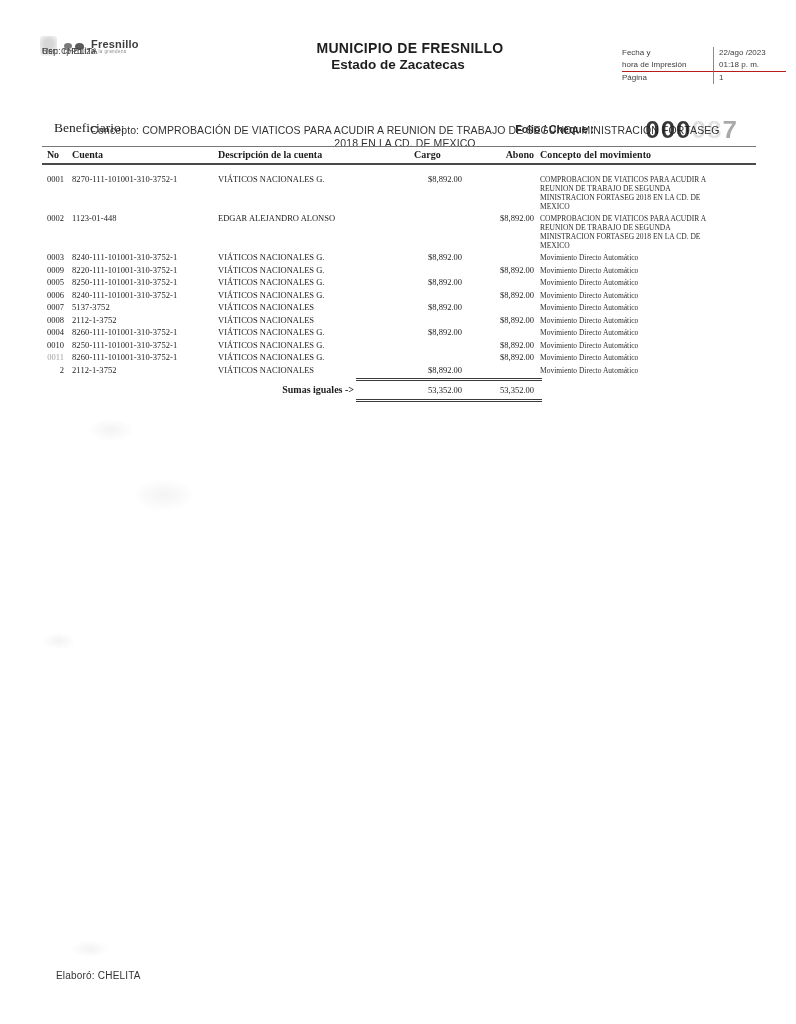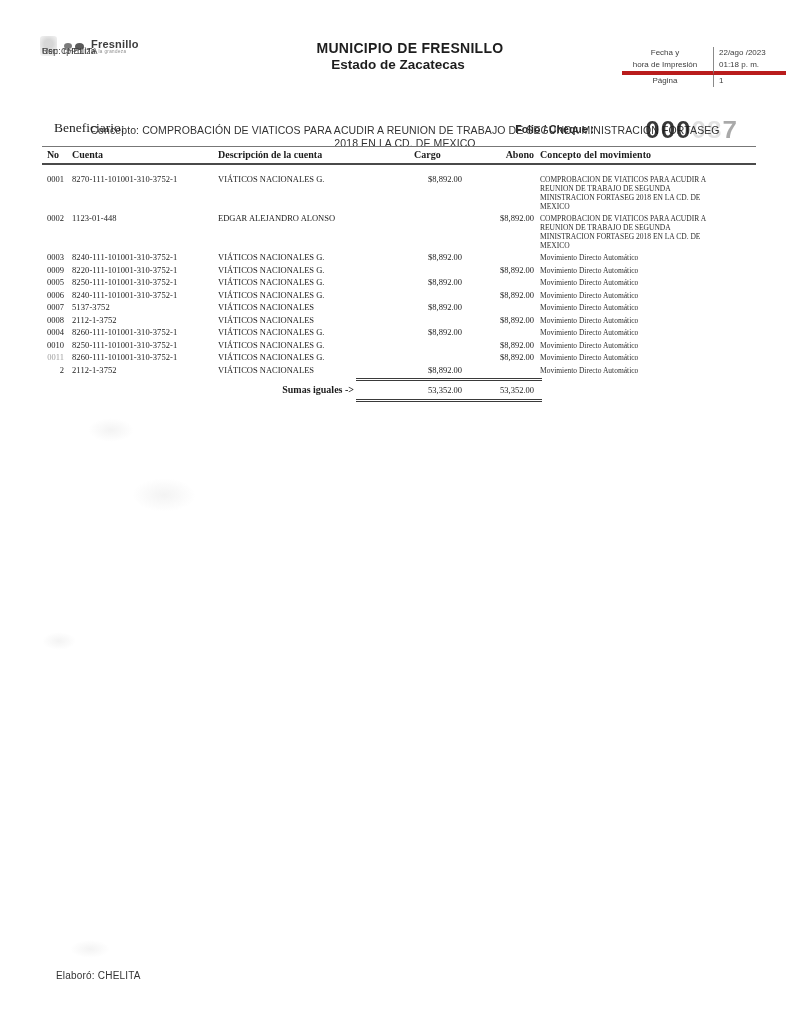--- a/index.html
+++ b/index.html
@@ -27,23 +27,23 @@
   .meta-line { position:absolute; left:42px; font-size:8.5px; color:#3f3f3f; letter-spacing:.2px; }
   .usr { top:46px; } .rep { top:46px; }
   
   .center-head { position:absolute; left:0; right:0; top:40px; text-align:center; }
   .title    { font-size:14px; font-weight:bold; color:#1d1d1d; letter-spacing:.3px;padding-left:24px; }
   .subtitle { font-size:13.5px; font-weight:bold; color:#1d1d1d; margin-top:1px; }
   .poliza   { font-size:12px; color:#2c2c2c; margin-top:2px; letter-spacing:.3px; }
   
   .print-info { position:absolute; right:10px; top:47px; display:grid;
     grid-template-columns:92px 72px; font-size:8px; color:#3c3c3c; }
-  .pi-label { text-align:center; padding-right:5px; border-right:1px solid #8a8a8a; line-height:12px; }
+  .pi-label { text-align:left; padding-right:5px; border-right:1px solid #8a8a8a; line-height:12px; }
   .pi-value { padding-left:5px; line-height:12px; }
-  .pi-underline { border-bottom:4px solid #b91c1c; }
+  .pi-underline { border-bottom:1px solid #b91c1c; }
   
   .concepto { position:absolute; left:80px; right:66px; top:96px; text-align:center;
     font-size:10.5px; color:#333; line-height:13px; letter-spacing:.1px;margin-top:28px; }
   
   .benef-row { position:absolute; left:42px; right:40px; top:118px; height:26px; }
   .benef-label { position:absolute; left:12px; top:2px;
     font-family:"Liberation Serif", serif; font-size:13.5px; color:#222; }
   .folio-label { position:absolute; right:162px; top:5px; font-size:10.5px; font-weight:bold; color:#2b2b2b; }
   .folio-stamp { position:absolute; right:18px; top:-4px; font-size:26px; font-weight:bold;
     color:#1d1d1d; letter-spacing:1px; filter:blur(.3px); transform:scaleY(.95); }

